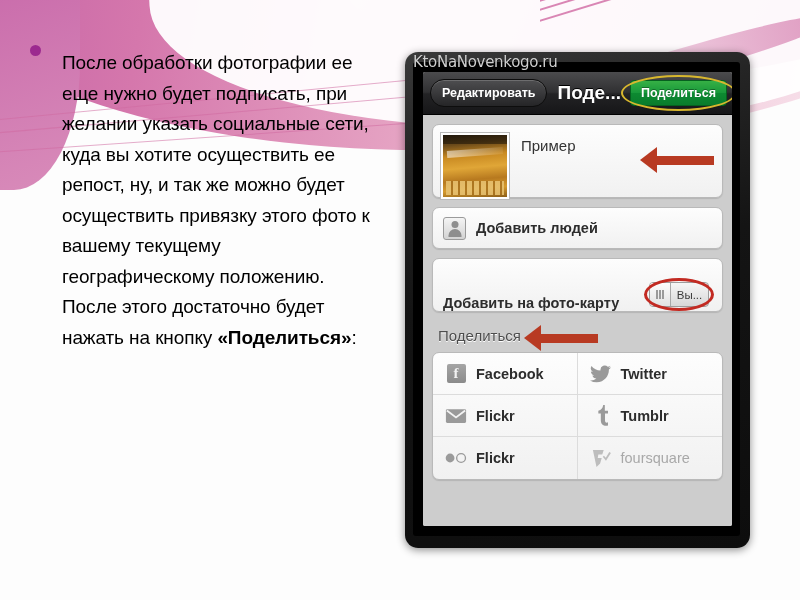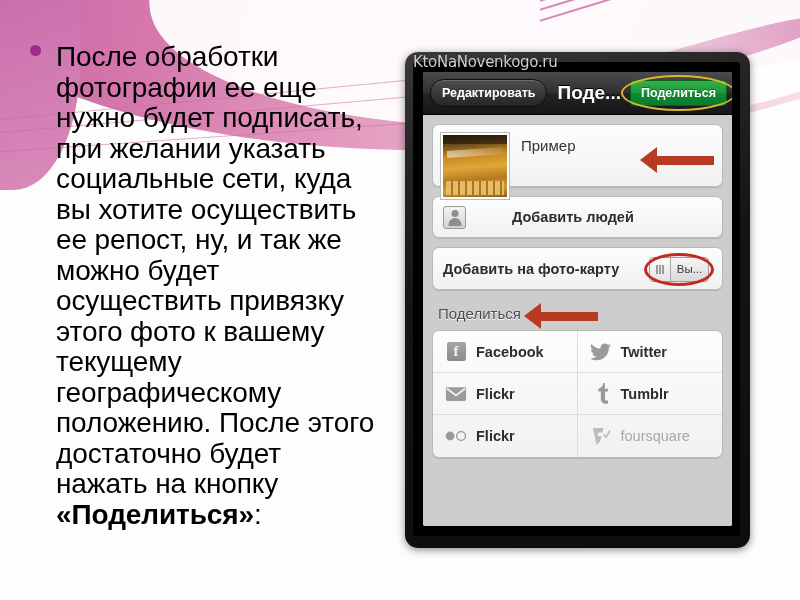--- a/index.html
+++ b/index.html
@@ -108,23 +108,23 @@
   #bullet-dot {
     position: absolute;
     left: 4px;
     top: 9px;
     width: 11px;
     height: 11px;
     border-radius: 50%;
     background: #9c2a8f;
   }
   #body-text {
-    margin: 6px;
+    margin: 12px;
     padding-left: 24px;
-    font-size: 28px;
+    font-size: 19px;
     line-height: 30.5px;
     color: #000000;
     letter-spacing: -.1px;
   }
   #body-text .bold { font-weight: bold; }
 
   
   #phone-device {
     position: absolute;
     left: 405px;
@@ -238,21 +238,21 @@
     border-radius: 7px;
     box-shadow: 0 1px 1px rgba(0,0,0,.12);
     margin-bottom: 9px;
   }
 
   
   #caption-row {
     display: flex;
     align-items: flex-start;
     padding: 8px;
-    height: 61px;
+    height: 72px;
     position: relative;
     box-sizing: border-box;
   }
   #photo-thumb {
     width: 64px;
     height: 62px;
     border: 2px solid #fff;
     box-shadow: 0 0 0 1px #bbb;
     flex: none;
     background:
@@ -310,21 +310,20 @@
 
   
   .list-row {
     display: flex;
     align-items: center;
     padding: 0 10px;
     height: 40px;
     font-size: 14.5px;
     font-weight: bold;
     color: #2d2d2d;
-    gap: 36px;
   }
   .row-icon {
     width: 21px; height: 21px;
     margin-right: 10px;
     flex: none;
     border: 1px solid #9a9a9a;
     border-radius: 3px;
     background: linear-gradient(180deg, #f4f4f4, #d3d3d3);
     position: relative;
   }
@@ -341,22 +340,22 @@
     left: 50%; bottom: 2px;
     transform: translateX(-50%);
     width: 13px; height: 8px;
     border-radius: 7px 7px 0 0;
     background: #8e8e8e;
   }
 
   
   #map-row {
     display: flex;
-    align-items: center;
-    padding: 1px 8px 0 10px;
+    align-items: flex-end;
+    padding: 12px 8px 0 10px;
     height: 40px;
     font-size: 14.5px;
     font-weight: bold;
     color: #2d2d2d;
     position: relative;
   }
   #toggle-wrap {
     margin-left: auto;
     position: relative;
     padding: 4px 5px;

